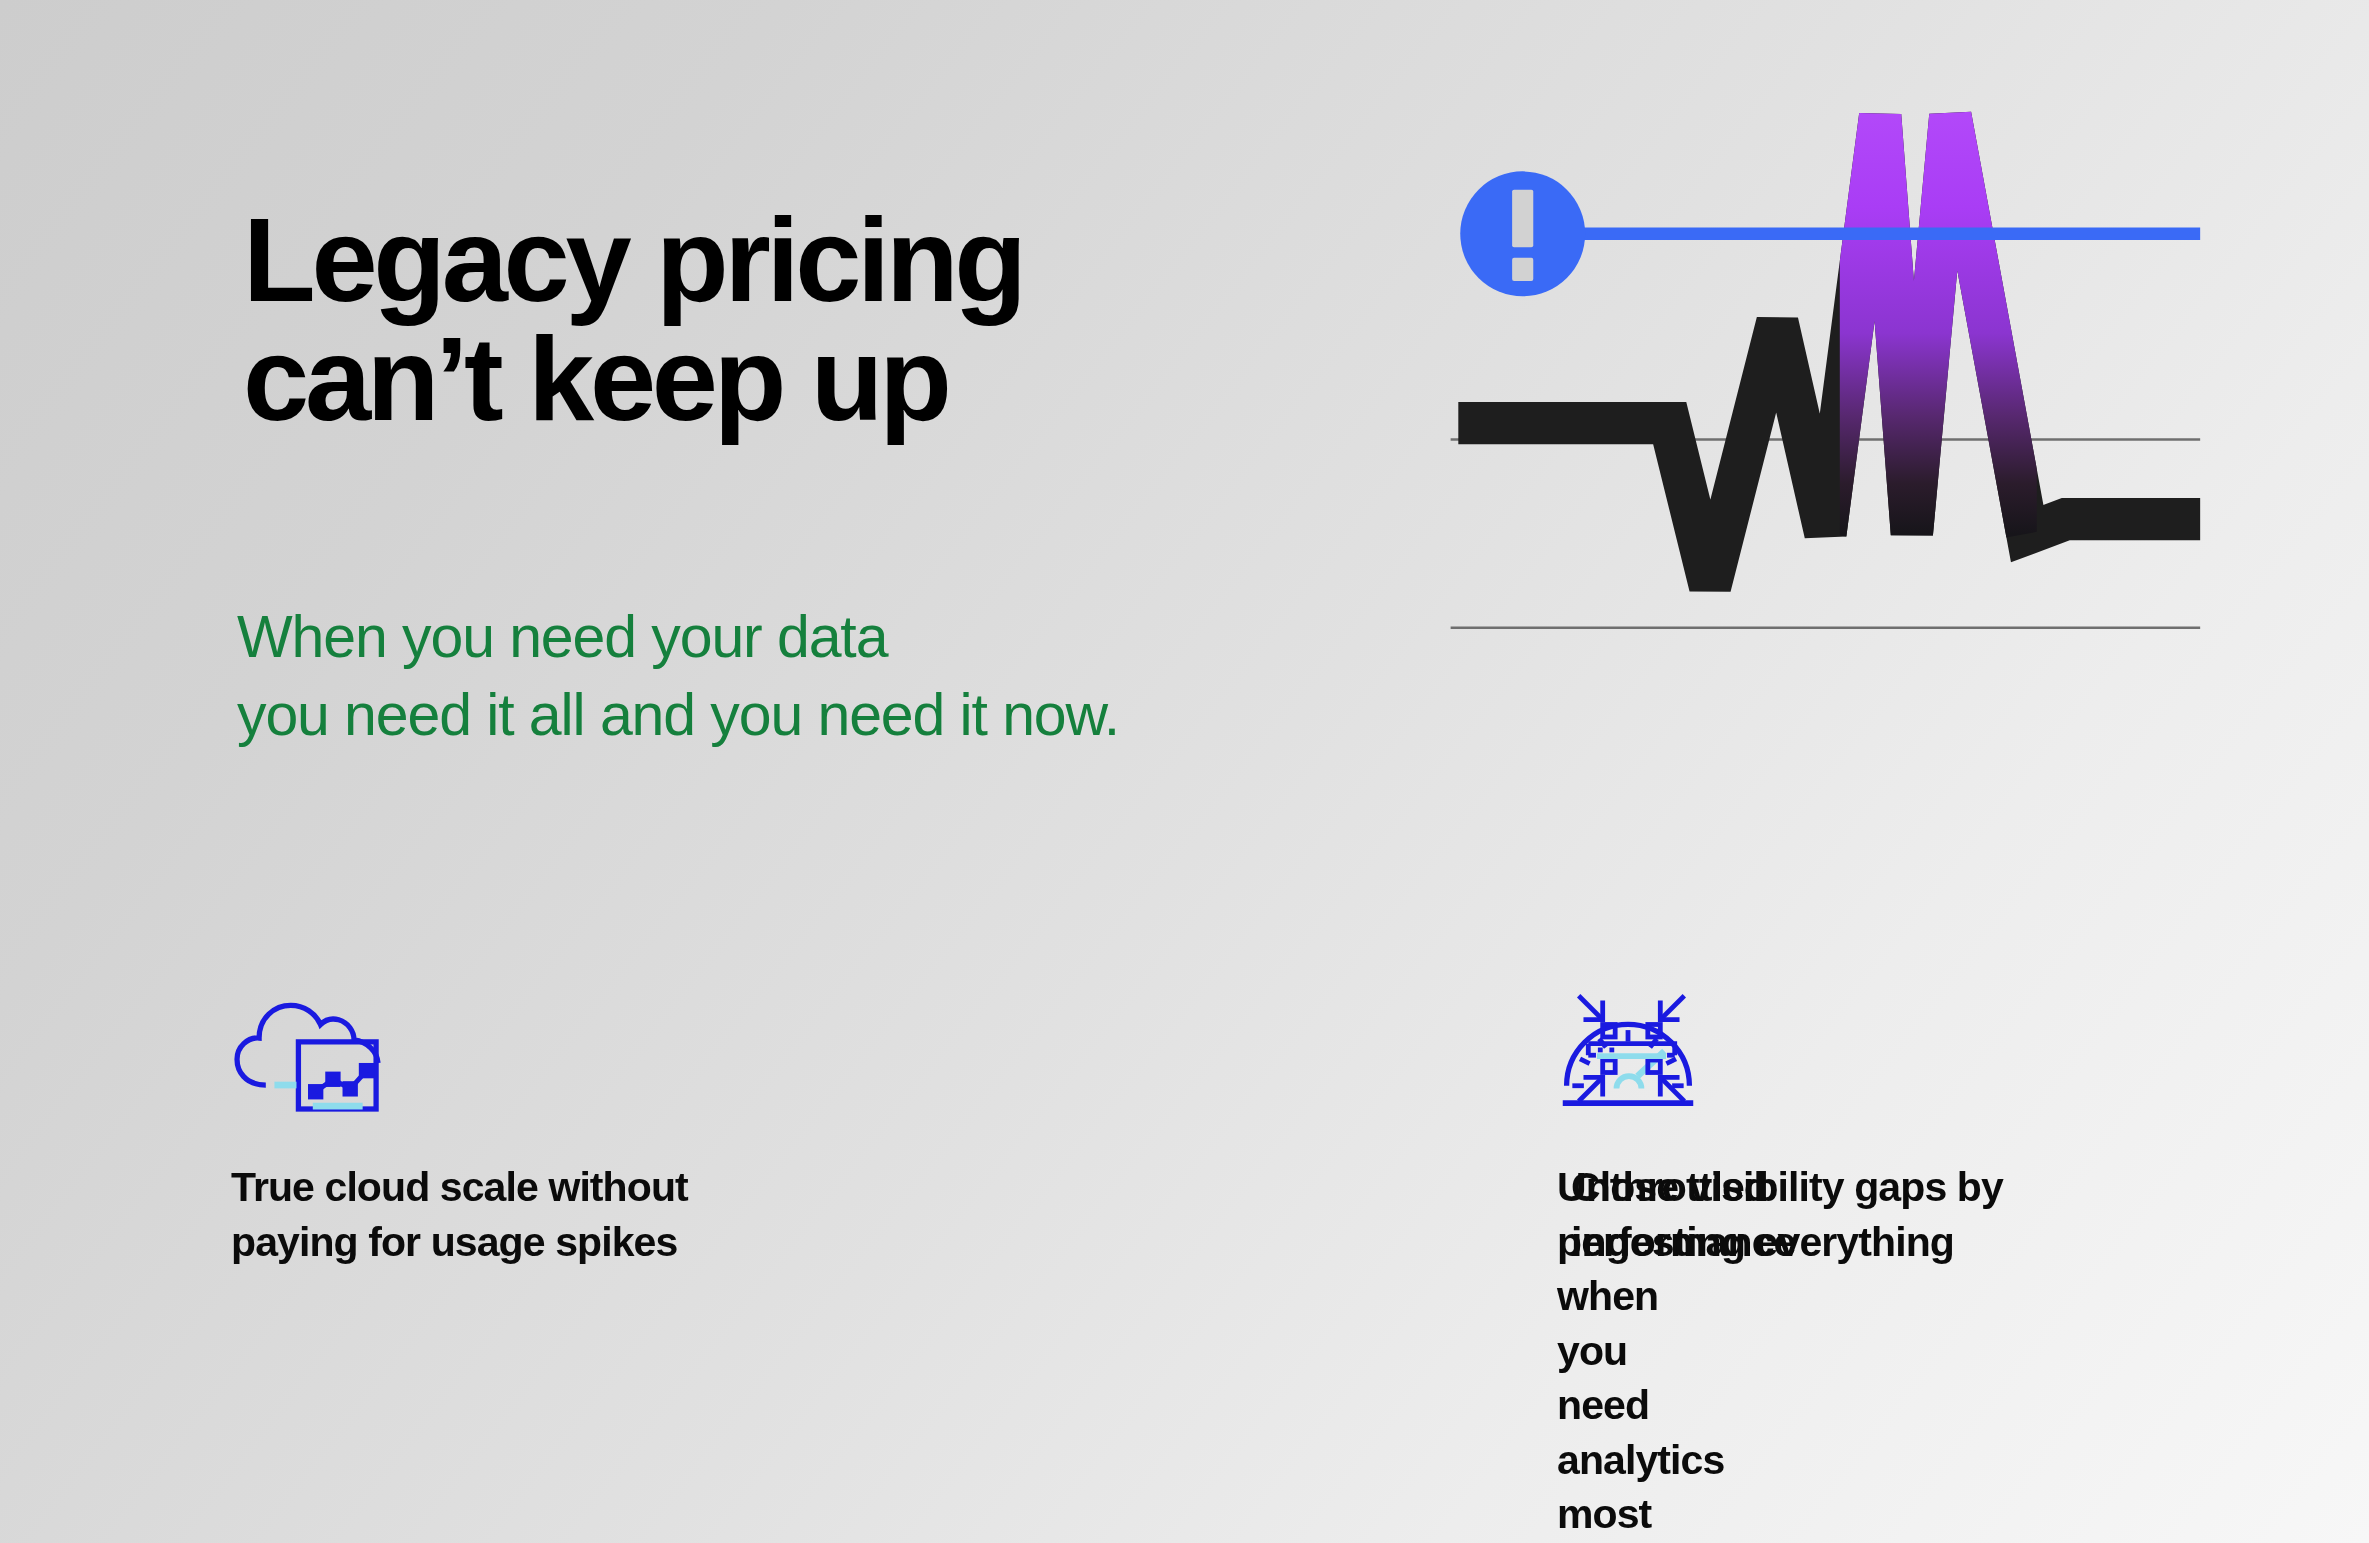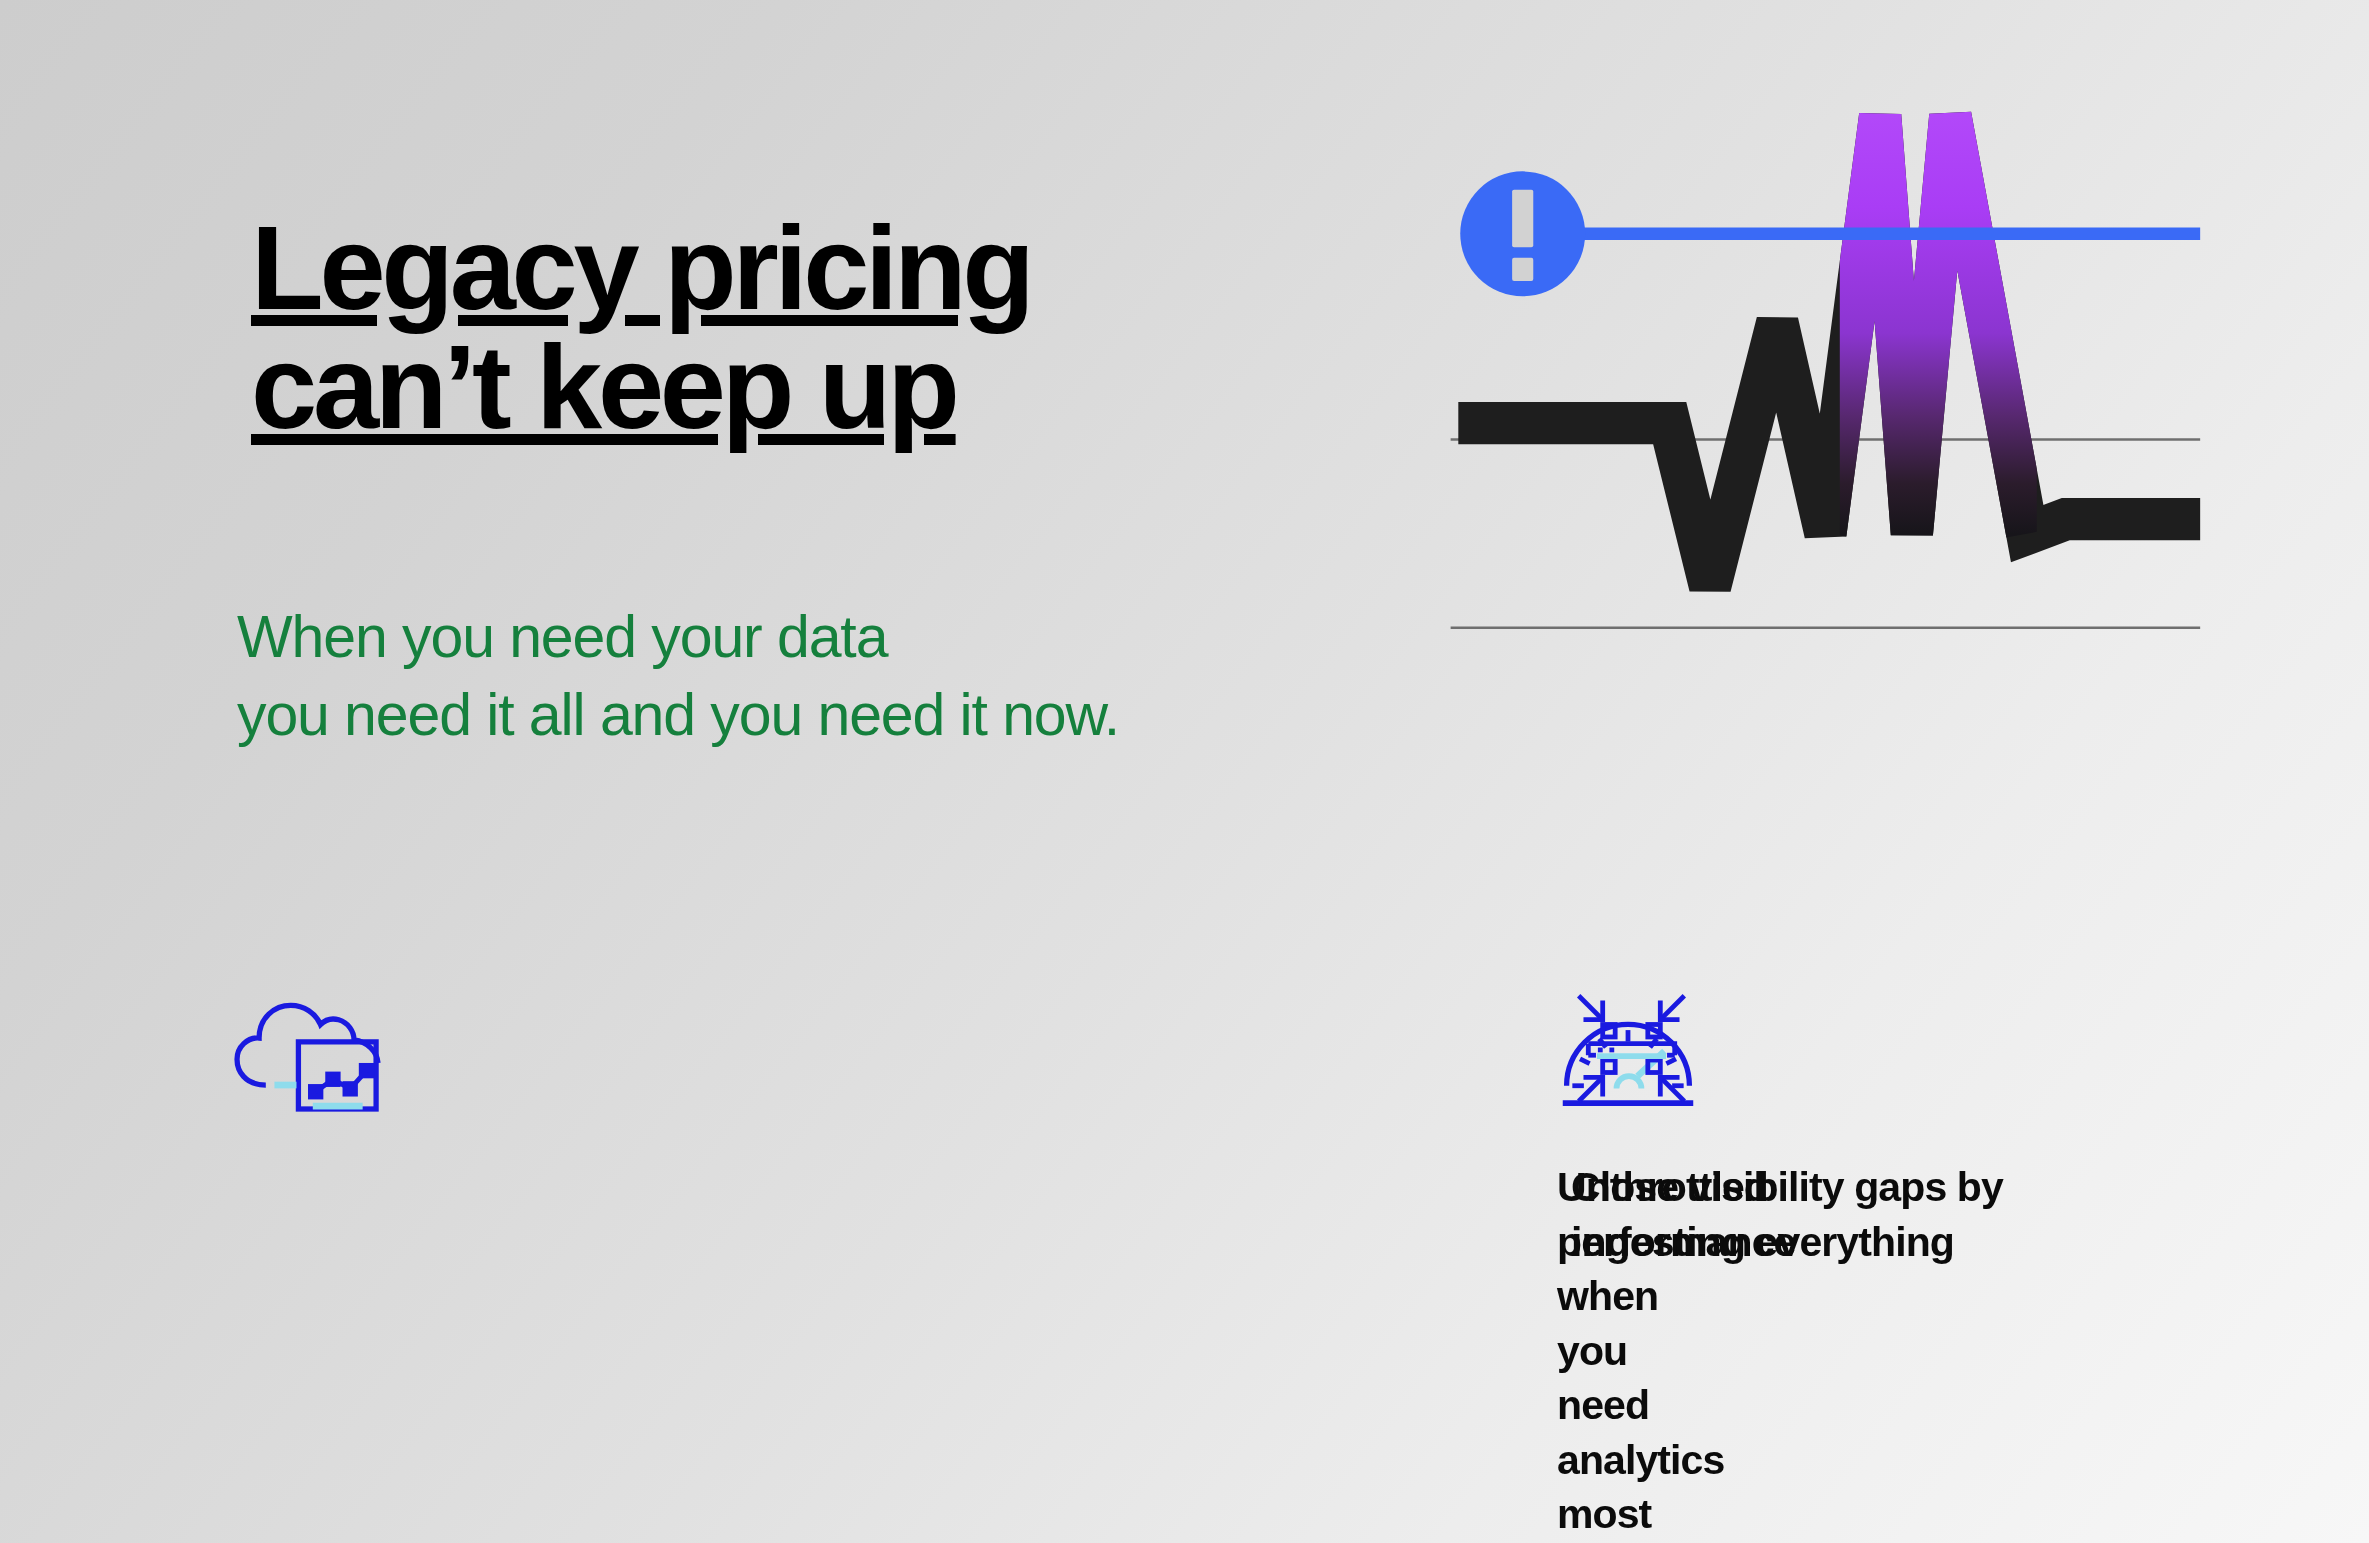--- a/index.html
+++ b/index.html
@@ -22,29 +22,28 @@
   }
 
   
   .headline {
     position: absolute;
     left: 235px;
     top: 192px;
     width: 1105px;
   }
   .headline h1 {
-    margin: 16px;
+    margin: 8px;
     font-family: "Liberation Sans", sans-serif;
     font-weight: 700;
     font-size: 119px;
     line-height: 1.0;
     letter-spacing: -4.3px;
     color: #000000;
     white-space: pre-line;
-    text-decoration: underline;
   }
 
   .subhead {
     position: absolute;
     left: 237px;
     top: 599px;
     width: 1153px;
   }
   .subhead p {
     margin: 0;
@@ -179,20 +178,21 @@
             <rect x="80" y="96" width="16" height="16"></rect>
             <rect x="98" y="83" width="16" height="16"></rect>
             <rect x="116" y="93" width="16" height="16"></rect>
             <rect x="133" y="74" width="16" height="16"></rect>
           </g>
           <polyline points="88,104 106,91 124,101 141,82" fill="none" stroke="#1a1ae0" stroke-width="5"></polyline>
           <line x1="45" y1="97" x2="68" y2="97" stroke="#8edcec" stroke-width="7"></line>
           <line x1="85" y1="119" x2="137" y2="119" stroke="#8edcec" stroke-width="7"></line>
         </svg>
       </div>
+      <div class="feature-label">True cloud scale without paying for usage spikes</div>
     </div>
 
     <div class="feature c2">
       <div class="feature-icon">
         <svg width="142" height="106" viewBox="0 0 148 110" xmlns="http://www.w3.org/2000/svg">
           <path d="M10 86 A64 64 0 0 1 138 86" fill="none" stroke="#1a1ae0" stroke-width="5.5"></path>
           <g stroke="#1a1ae0" stroke-width="5">
             <line x1="16" y1="86" x2="28" y2="86"></line>
             <line x1="24" y1="58" x2="34" y2="63"></line>
             <line x1="44" y1="37" x2="51" y2="46"></line>

